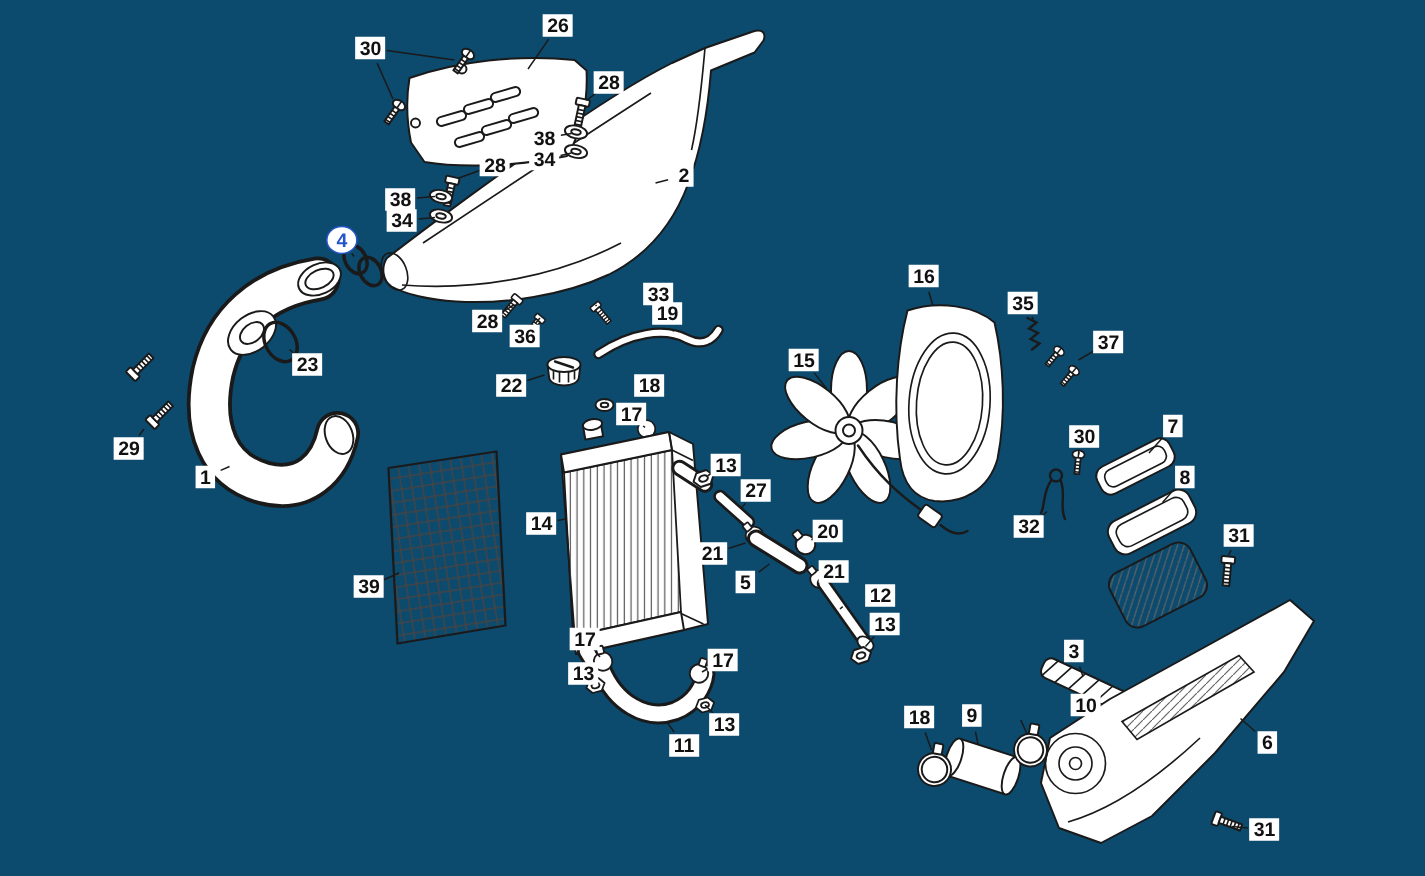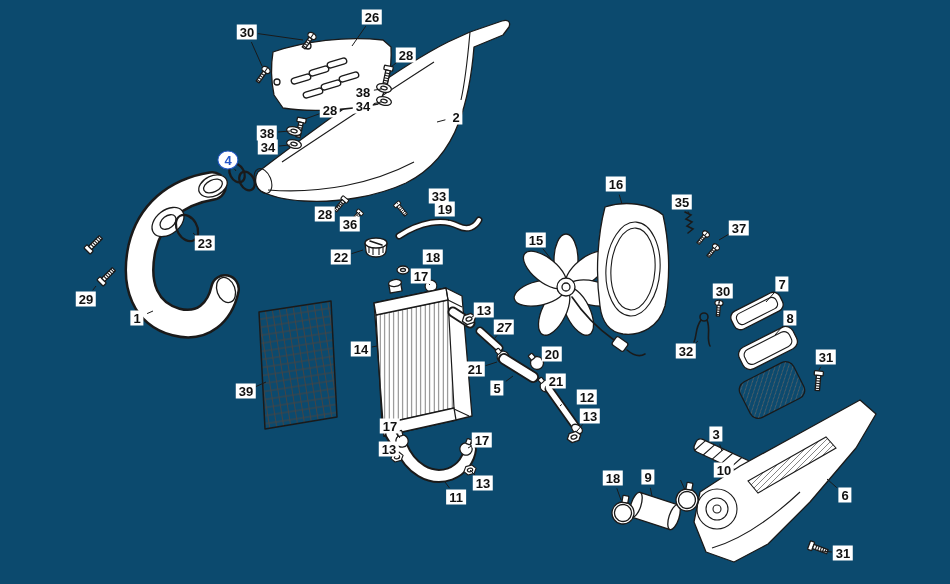--- a/index.html
+++ b/index.html
@@ -331,21 +331,21 @@
       <div class="callout" style="left: 739px; top: 228px;">37</div>
       <div class="callout" style="left: 536px; top: 240px;">15</div>
       <div class="callout" style="left: 86px; top: 299px;">29</div>
       <div class="callout" style="left: 137px; top: 318px;">1</div>
       <div class="callout" style="left: 723px; top: 291px;">30</div>
       <div class="callout" style="left: 782px; top: 284px;">7</div>
       <div class="callout" style="left: 790px; top: 318px;">8</div>
       <div class="callout" style="left: 686px; top: 351px;">32</div>
       <div class="callout" style="left: 361px; top: 349px;">14</div>
       <div class="callout" style="left: 484px; top: 310px;">13</div>
-      <div class="callout" style="left: 504px; top: 327px; font-style: italic;">27</div>
+      <div class="callout" style="left: 504px; top: 327px;">27</div>
       <div class="callout" style="left: 552px; top: 354px;">20</div>
       <div class="callout" style="left: 475px; top: 369px;">21</div>
       <div class="callout" style="left: 556px; top: 381px;">21</div>
       <div class="callout" style="left: 497px; top: 388px;">5</div>
       <div class="callout" style="left: 570px; top: 397px; margin-left: 17px;">12</div>
       <div class="callout" style="left: 590px; top: 416px;">13</div>
       <div class="callout" style="left: 826px; top: 357px;">31</div>
       <div class="callout" style="left: 716px; top: 434px;">3</div>
       <div class="callout" style="left: 246px; top: 391px;">39</div>
       <div class="callout" style="left: 390px; top: 426px;">17</div>

